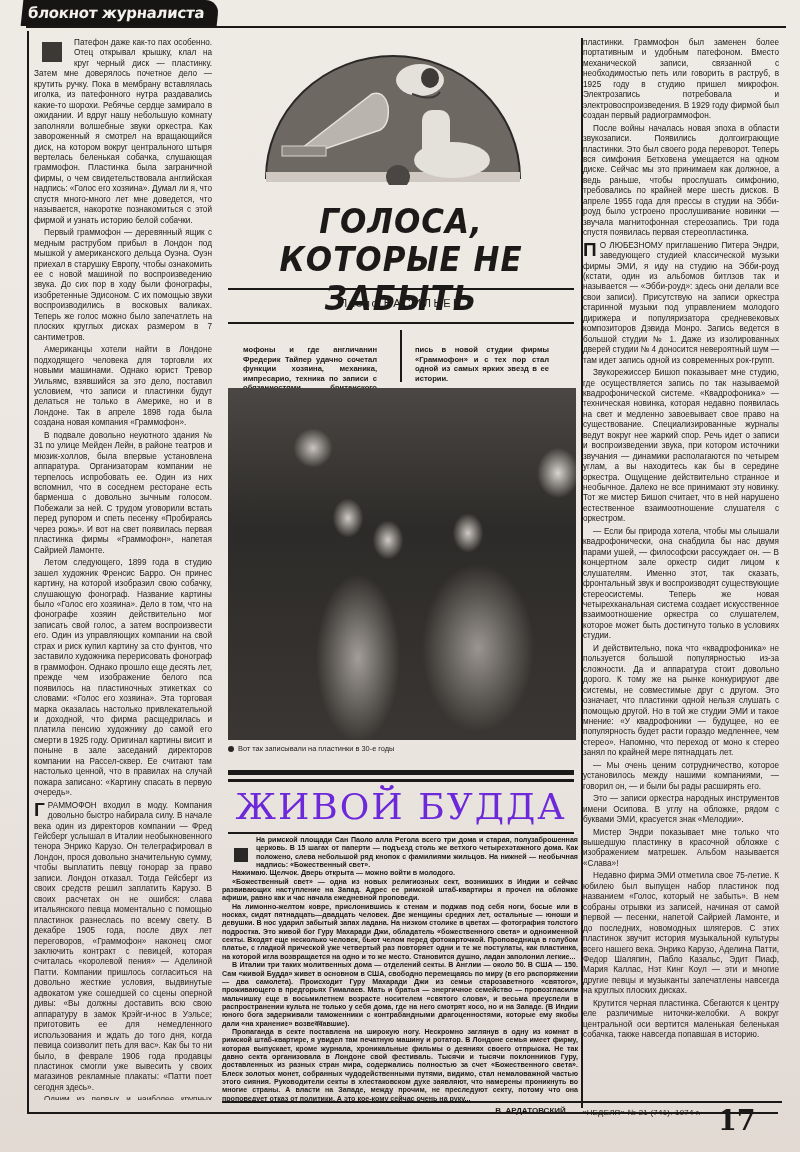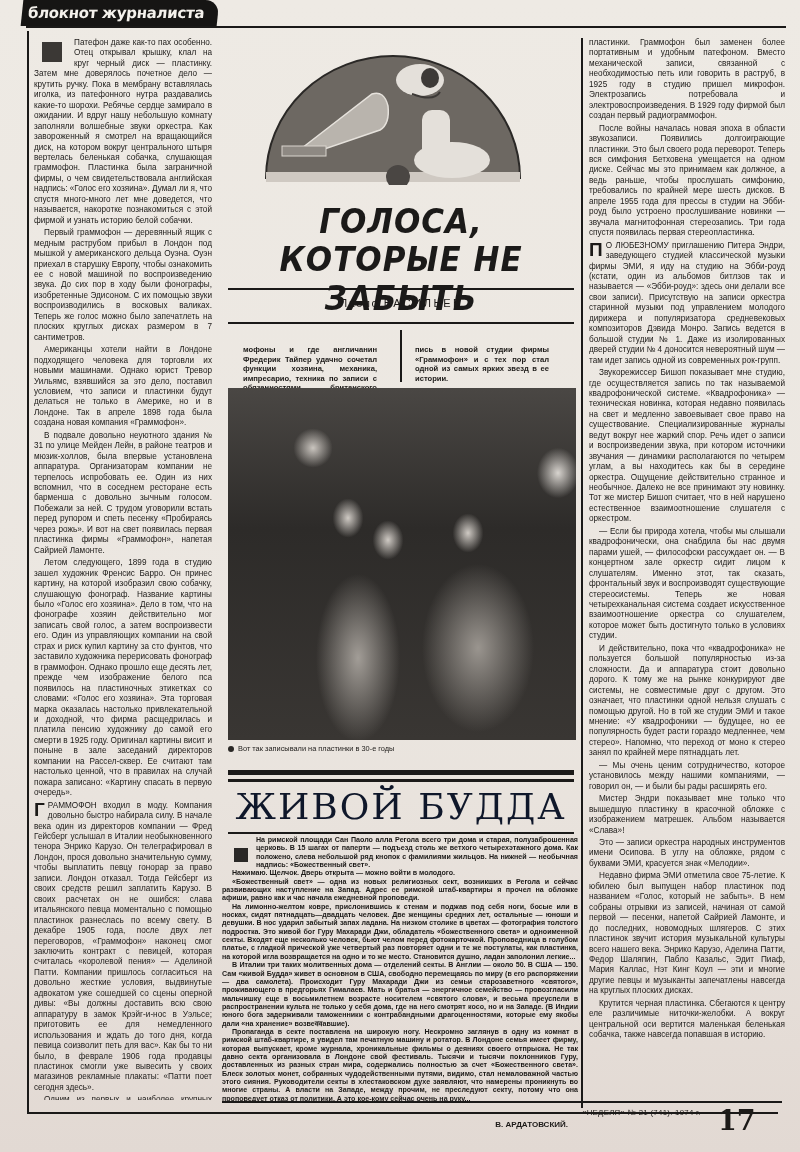--- a/index.html
+++ b/index.html
@@ -20,21 +20,21 @@
   }
   .frame {
     position:absolute; left:26px; top:26px; width:760px; height:1085px;
     border-top:2px solid #1a1918;
   }
   .frame-inner { position:absolute; left:27px; top:31px; width:749px; height:1081px; border-left:2px solid #1a1918; border-bottom:2px solid #1a1918; }
   .col { position:absolute; font-size:8.2px; line-height:10.45px; text-align:justify; hyphens:auto; }
   .col p { margin:0 0 2px 0; text-indent:10px; }
   .col p.noindent { text-indent:0; }
   .col-left { left:34px; top:38px; width:178px; height:1062px; overflow:hidden; }
-  .col-right { left:581px; top:38px; width:196px; height:1070px; overflow:hidden; border-left:2px solid #1a1918; padding-left:6px; }
+  .col-right { left:581px; top:38px; width:196px; height:1070px; overflow:hidden; border-left:2px solid #1a1918; }
   .sq { display:inline-block; width:20px; height:20px; background:#3b3835; float:left; margin:4px 12px 4px 8px; }
   .dropcap { font-size:19px; font-weight:bold; float:left; line-height:18px; margin-right:3px; }
   .emblem { position:absolute; left:262px; top:50px; width:262px; height:135px; }
   .headline {
     position:absolute; left:228px; top:207px; width:346px; text-align:center;
     font-family:"DejaVu Sans", sans-serif; font-weight:bold; font-style:italic;
     font-size:31px; line-height:35px; letter-spacing:1px; color:#1b1a19;
     transform:scaleY(1.1);
   }
   .rule { position:absolute; background:#1a1918; }
@@ -55,28 +55,28 @@
       radial-gradient(ellipse 80px 120px at 250px 260px, #9a958f 0%, transparent 70%),
       radial-gradient(ellipse 60px 120px at 130px 270px, #a29d97 0%, transparent 70%),
       linear-gradient(180deg,#4a4744 0%, #2d2b29 40%, #393633 100%);
   }
   .caption { position:absolute; left:228px; top:744px; width:346px; font-size:7.4px; }
   .caption .dot { display:inline-block; width:6px; height:6px; border-radius:50%; background:#2a2826; vertical-align:middle; margin-right:4px; }
   .sub-rule-thick { position:absolute; left:228px; top:770px; width:346px; height:5px; background:#1b1a19; }
   .sub-rule-thick2 { position:absolute; left:228px; top:779px; width:346px; height:3px; background:#1b1a19; }
   .sub-head {
     position:absolute; left:228px; top:784px; width:346px; text-align:center;
-    font-family:"DejaVu Serif", serif; font-size:36px; line-height:46px; letter-spacing:2px; color:#0f172a;
+    font-family:"DejaVu Serif", serif; font-size:36px; line-height:46px; letter-spacing:2px; color:#6d28d9;
   }
   .sub-rule-bottom { position:absolute; left:228px; top:832px; width:346px; height:2px; background:#1b1a19; }
   .buddha { position:absolute; left:222px; top:836px; width:356px; font-size:7.1px; line-height:8.35px; text-align:justify; font-weight:bold; }
   .buddha p { margin:0; text-indent:10px; }
   .buddha p.lead { margin-left:34px; text-indent:0; }
   .buddha .sq2 { position:absolute; left:12px; top:12px; width:14px; height:14px; background:#2a2826; }
-  .buddha .sign { text-align:right; margin-top:18px; padding-right:10px; font-size:8px; }
+  .buddha .sign { text-align:right; margin-top:4px; padding-right:10px; font-size:8px; }
   .footer-line { position:absolute; left:222px; top:1101px; width:560px; height:2px; background:#1a1918; }
   .footer { position:absolute; left:582px; top:1108px; font-size:7.8px; font-weight:normal; letter-spacing:0.3px; }
   .pagenum { position:absolute; left:718px; top:1107px; font-family:"DejaVu Serif", serif; font-weight:bold; font-size:27px; line-height:28px; }
 </style>
 </head>
 <body>
 
 <div class="page-bg"></div>
 
 <div class="rubric">блокнот журналиста</div>
@@ -139,36 +139,36 @@
 
 <div class="sub-rule-thick"></div>
 <div class="sub-rule-thick2"></div>
 <div class="sub-head">ЖИВОЙ БУДДА</div>
 <div class="sub-rule-bottom"></div>
 
 <div class="buddha">
   <span class="sq2"></span>
   <p class="lead">На римской площади Сан Паоло алла Регола всего три дома и старая, полузаброшенная церковь. В 15 шагах от паперти — подъезд столь же ветхого четырехэтажного дома. Как положено, слева небольшой ряд кнопок с фамилиями жильцов. На нижней — необычная надпись: «Божественный свет».</p>
   <p>Нажимаю. Щелчок. Дверь открыта — можно войти в молодого.</p>
-  <p>«Божественный свет» — одна из новых религиозных сект, возникших в Регола и сейчас развивающих наступление на Запад. Адрес ее римской штаб-квартиры я прочел на обложке афиши, равно как и час начала ежедневной проповеди.</p>
+  <p>«Божественный свет» — одна из новых религиозных сект, возникших в Индии и сейчас развивающих наступление на Запад. Адрес ее римской штаб-квартиры я прочел на обложке афиши, равно как и час начала ежедневной проповеди.</p>
   <p>На лимонно-желтом ковре, прислонившись к стенам и поджав под себя ноги, босые или в носках, сидят пятнадцать—двадцать человек. Две женщины средних лет, остальные — юноши и девушки. В нос ударил забытый запах ладана. На низком столике в цветах — фотография толстого подростка. Это живой бог Гуру Махаради Джи, обладатель «божественного света» и одноименной секты. Входят еще несколько человек, бьют челом перед фотокарточкой. Проповедница в голубом платье, с гладкой прической уже четвертый раз повторяет одни и те же постулаты, как пластинка, на которой игла возвращается на одно и то же место. Становится душно, ладан заполонил легкие...</p>
   <p>В Италии три таких молитвенных дома — отделений секты. В Англии — около 50. В США — 150. Сам «живой Будда» живет в основном в США, свободно перемещаясь по миру (в его распоряжении — два самолета). Происходит Гуру Махаради Джи из семьи старозаветного «святого», проживающего в предгорьях Гималаев. Мать и братья — энергичное семейство — провозгласили мальчишку еще в восьмилетнем возрасте носителем «святого слова», и весьма преуспели в распространении культа не только у себя дома, где на него смотрят косо, но и на Западе. (В Индии юного бога задерживали таможенники с контрабандными драгоценностями, которые ему якобы дали «на хранение» возвеववавшие).</p>
   <p>Пропаганда в секте поставлена на широкую ногу. Нескромно заглянув в одну из комнат в римской штаб-квартире, я увидел там печатную машину и ротатор. В Лондоне семья имеет фирму, которая выпускает, кроме журнала, хроникальные фильмы о деяниях своего отпрыска. Не так давно секта организовала в Лондоне свой фестиваль. Тысячи и тысячи поклонников Гуру, доставленных из разных стран мира, содержались полностью за счет «Божественного света». Блеск золотых монет, собранных чудодейственными путями, видимо, стал немаловажной частью этого сияния. Руководители секты в хлестаковском духе заявляют, что намерены проникнуть во многие страны. А власти на Западе, между прочим, не преследуют секту, потому что она проповедует отказ от политики. А это кое-кому сейчас очень на руку...</p>
   <div class="sign">В. АРДАТОВСКИЙ.</div>
 </div>
 
 <div class="col col-right">
   <p class="noindent">пластинки. Граммофон был заменен более портативным и удобным патефоном. Вместо механической записи, связанной с необходимостью петь или говорить в раструб, в 1925 году в студию пришел микрофон. Электрозапись потребовала и электровоспроизведения. В 1929 году фирмой был создан первый радиограммофон.</p>
   <p>После войны началась новая эпоха в области звукозаписи. Появились долгоиграющие пластинки. Это был своего рода переворот. Теперь вся симфония Бетховена умещается на одном диске. Сейчас мы это принимаем как должное, а ведь раньше, чтобы прослушать симфонию, требовались по крайней мере шесть дисков. В апреле 1955 года для прессы в студии на Эбби-роуд было устроено прослушивание новинки — звучала магнитофонная стереозапись. Три года спустя появилась первая стереопластинка.</p>
   <p class="noindent"><span class="dropcap">П</span><span>О ЛЮБЕЗНОМУ приглашению Питера Эндри, заведующего студией классической музыки фирмы ЭМИ, я иду на студию на Эбби-роуд (кстати, один из альбомов битлзов так и называется — «Эбби-роуд»: здесь они делали все свои записи). Присутствую на записи оркестра старинной музыки под управлением молодого дирижера и популяризатора средневековых композиторов Дэвида Монро. Запись ведется в большой студии № 1. Даже из изолированных дверей студии № 4 доносится невероятный шум — там идет запись одной из современных рок-групп.</span></p>
   <p>Звукорежиссер Бишоп показывает мне студию, где осуществляется запись по так называемой квадрофонической системе. «Квадрофоника» — техническая новинка, которая недавно появилась на свет и медленно завоевывает свое право на существование. Специализированные журналы ведут вокруг нее жаркий спор. Речь идет о записи и воспроизведении звука, при котором источники звучания — динамики располагаются по четырем углам, а вы находитесь как бы в середине оркестра. Ощущение действительно странное и необычное. Далеко не все принимают эту новинку. Тот же мистер Бишоп считает, что в ней нарушено естественное взаимоотношение слушателя с оркестром.</p>
   <p>— Если бы природа хотела, чтобы мы слышали квадрофонически, она снабдила бы нас двумя парами ушей, — философски рассуждает он. — В концертном зале оркестр сидит лицом к слушателям. Именно этот, так сказать, фронтальный звук и воспроизводят существующие стереосистемы. Теперь же новая четырехканальная система создает искусственное взаимоотношение оркестра со слушателем, которое может быть достигнуто только в условиях студии.</p>
   <p>И действительно, пока что «квадрофоника» не пользуется большой популярностью из-за сложности. Да и аппаратура стоит довольно дорого. К тому же на рынке конкурируют две системы, не совместимые друг с другом. Это означает, что пластинки одной нельзя слушать с помощью другой. Но в той же студии ЭМИ и такое мнение: «У квадрофоники — будущее, но ее популярность будет расти гораздо медленнее, чем стерео». Напомню, что переход от моно к стерео занял по крайней мере пятнадцать лет.</p>
   <p>— Мы очень ценим сотрудничество, которое установилось между нашими компаниями, — говорил он, — и были бы рады расширять его.</p>
+  <p>Это — записи оркестра народных инструментов имени Осипова. В углу на обложке, рядом с буквами ЭМИ, красуется знак «Мелодии».</p>
   <p>Мистер Эндри показывает мне только что вышедшую пластинку в красочной обложке с изображением матрешек. Альбом называется «Слава»!</p>
-  <p>Это — записи оркестра народных инструментов имени Осипова. В углу на обложке, рядом с буквами ЭМИ, красуется знак «Мелодии».</p>
   <p>Недавно фирма ЭМИ отметила свое 75-летие. К юбилею был выпущен набор пластинок под названием «Голос, который не забыть». В нем собраны отрывки из записей, начиная от самой первой — песенки, напетой Сайрией Ламонте, и до последних, новомодных шлягеров. С этих пластинок звучит история музыкальной культуры всего нашего века. Энрико Карузо, Аделина Патти, Федор Шаляпин, Пабло Казальс, Эдит Пиаф, Мария Каллас, Нэт Кинг Коул — эти и многие другие певцы и музыканты запечатлены навсегда на круглых плоских дисках.</p>
   <p>Крутится черная пластинка. Сбегаются к центру еле различимые ниточки-желобки. А вокруг центральной оси вертится маленькая беленькая собачка, также навсегда попавшая в историю.</p>
 </div>
 
 <div class="footer-line"></div>
 <div class="footer">«НЕДЕЛЯ» № 21 (741). 1974 г.</div>
 <div class="pagenum">17</div>
 
 </body></html>

